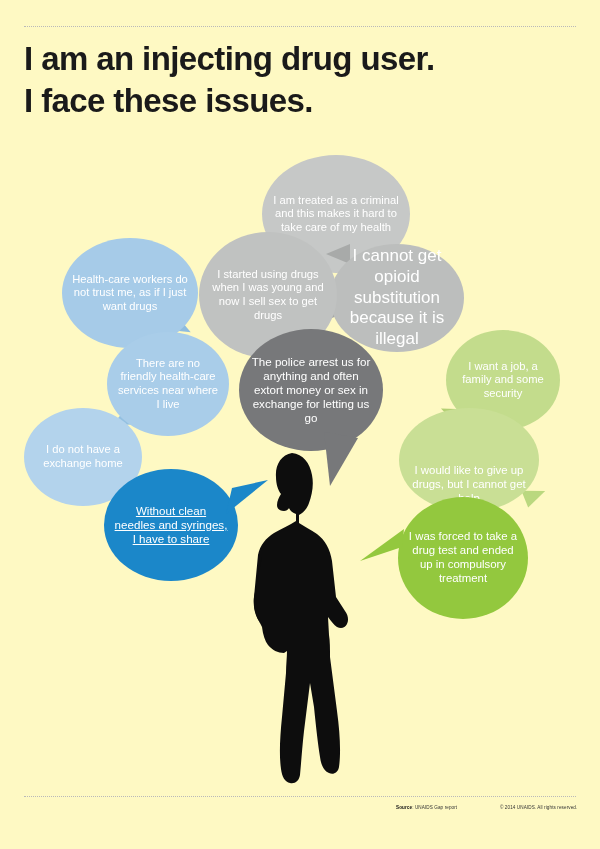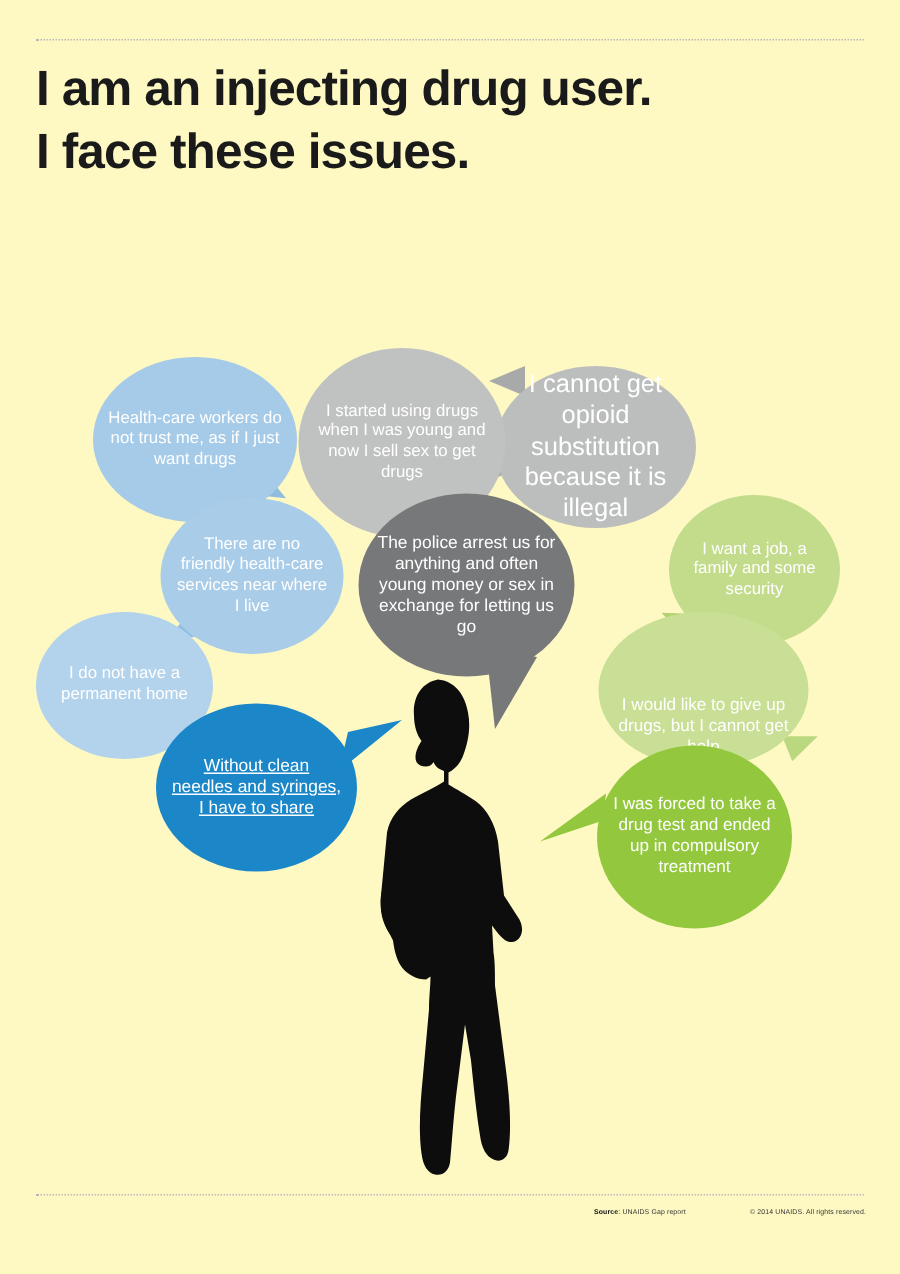--- a/index.html
+++ b/index.html
@@ -126,52 +126,55 @@
 
 <div id="poster">
 
   <div class="top-rule"></div>
 
   <div class="headline">
     <span>I am an injecting drug user.</span>
     <span class="l2">I face these issues.</span>
   </div>
 
+  <div class="bubble z2" style="left:262px; top:155px; width:148px; height:118px; background:#c6c8c7; font-size:11.2px;">
+    <span>I am treated as a criminal and this makes it hard to take care of my health</span>
+  </div>
   <div class="tail z1" style="left:289px; top:262px; border-left:10px solid transparent; border-right:10px solid transparent; border-top:26px solid #9a9c9b;"></div>
 
   <div class="bubble z3" style="left:199px; top:232px; width:138px; height:126px; background:#c0c2c1; font-size:11.2px;">
     <span>I started using drugs when I was young and now I sell sex to get drugs</span>
   </div>
   <div class="tail z2" style="left:326px; top:244px; border-top:10px solid transparent; border-bottom:10px solid transparent; border-right:24px solid #a8aaa9;"></div>
 
   <div class="bubble z2" style="left:330px; top:244px; width:134px; height:108px; background:#bcbebd; font-size:17px;">
     <span>I cannot get opioid substitution because it is illegal</span>
   </div>
   <div class="tail z1" style="left:332px; top:300px; border-top:9px solid transparent; border-bottom:9px solid transparent; border-left:22px solid #a5a7a6;"></div>
 
   <div class="bubble z5" style="left:239px; top:329px; width:144px; height:122px; background:#77787a; font-size:11.6px;">
-    <span>The police arrest us for anything and often young money or sex in exchange for letting us go</span>
+    <span>The police arrest us for anything and often extort money or sex in exchange for letting us go</span>
   </div>
 
   <svg class="z5" style="position:absolute; left:318px; top:430px; width:46px; height:60px;" viewBox="0 0 46 60">
     <polygon points="6,2 40,8 12,56" fill="#77787a"></polygon>
   </svg>
 
   <div class="bubble z2" style="left:62px; top:238px; width:136px; height:110px; background:#a6cbe8; font-size:11.2px;">
     <span>Health-care workers do not trust me, as if I just want drugs</span>
   </div>
   <div class="tail z1" style="left:170px; top:318px; border-top:9px solid transparent; border-bottom:9px solid transparent; border-left:22px solid #8fbcdf; transform:rotate(28deg);"></div>
 
   <div class="bubble z3" style="left:107px; top:332px; width:122px; height:104px; background:#a9cde9; font-size:11.2px;">
     <span>There are no friendly health-care services near where I live</span>
   </div>
   <div class="tail z2" style="left:110px; top:412px; border-top:9px solid transparent; border-bottom:9px solid transparent; border-right:22px solid #93c0e1; transform:rotate(-26deg);"></div>
 
   <div class="bubble z2" style="left:24px; top:408px; width:118px; height:98px; background:#b3d3ec; font-size:11.2px;">
-    <span>I do not have a permanent home</span>
+    <span>I do not have a exchange home</span>
   </div>
 
   <div class="bubble z6" style="left:104px; top:469px; width:134px; height:112px; background:#1b87c9; font-size:11.6px;text-decoration:underline;">
     <span>Without clean needles and syringes, I have to share</span>
   </div>
   <svg class="z6" style="position:absolute; left:224px; top:478px; width:46px; height:44px;" viewBox="0 0 46 44">
     <polygon points="2,36 44,2 8,10" fill="#1b87c9"></polygon>
   </svg>
 
   <div class="bubble z2" style="left:446px; top:330px; width:114px; height:100px; background:#c3dc8c; font-size:11.2px;">

